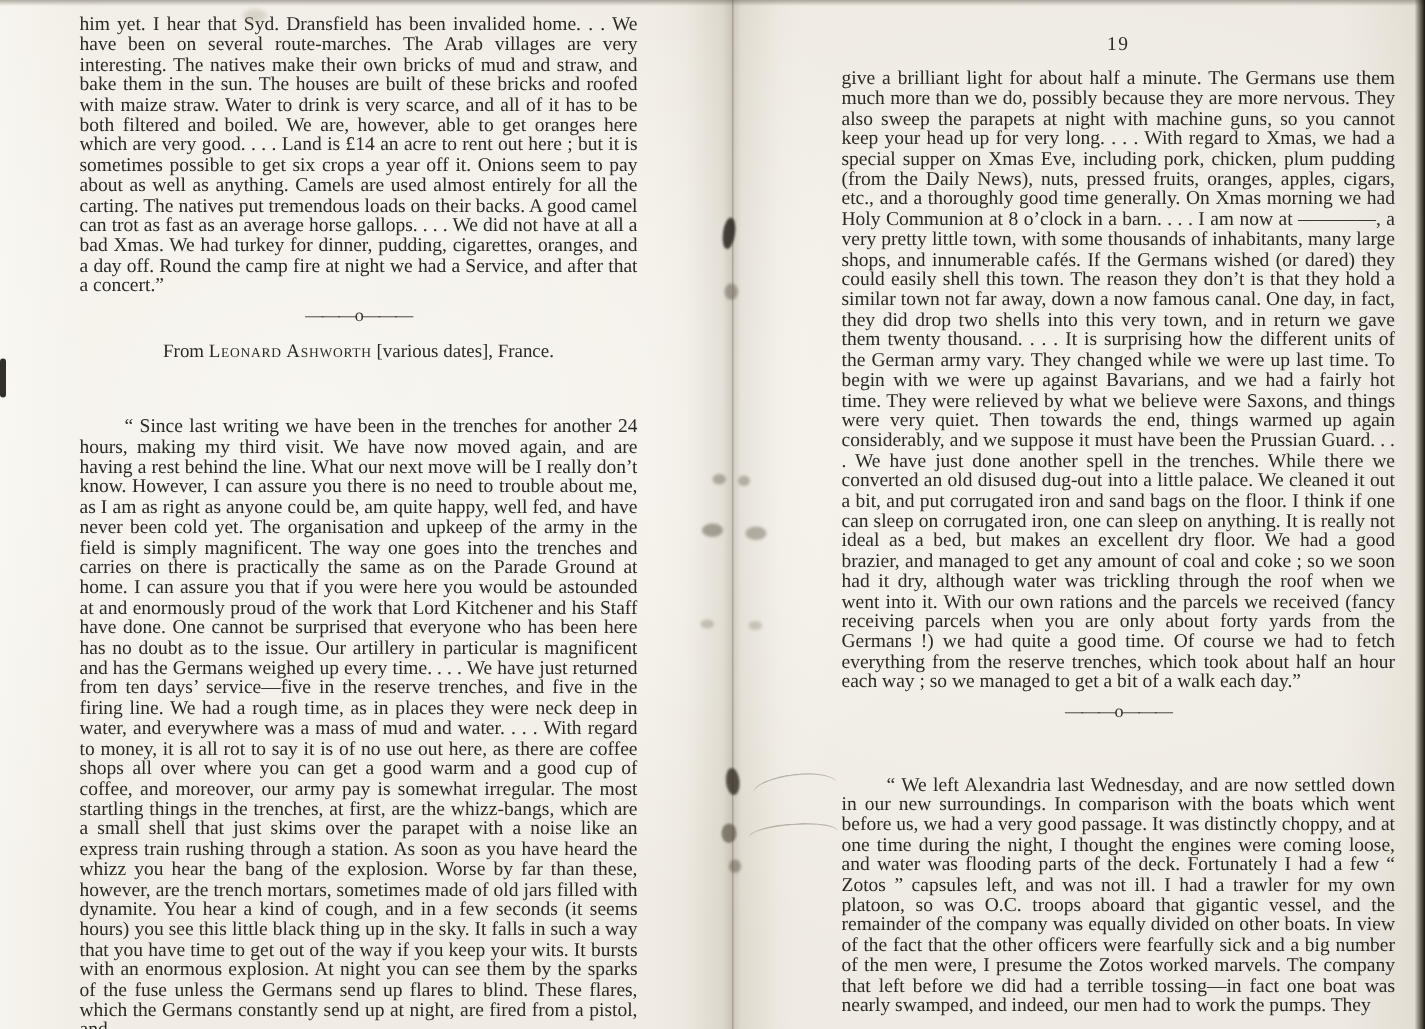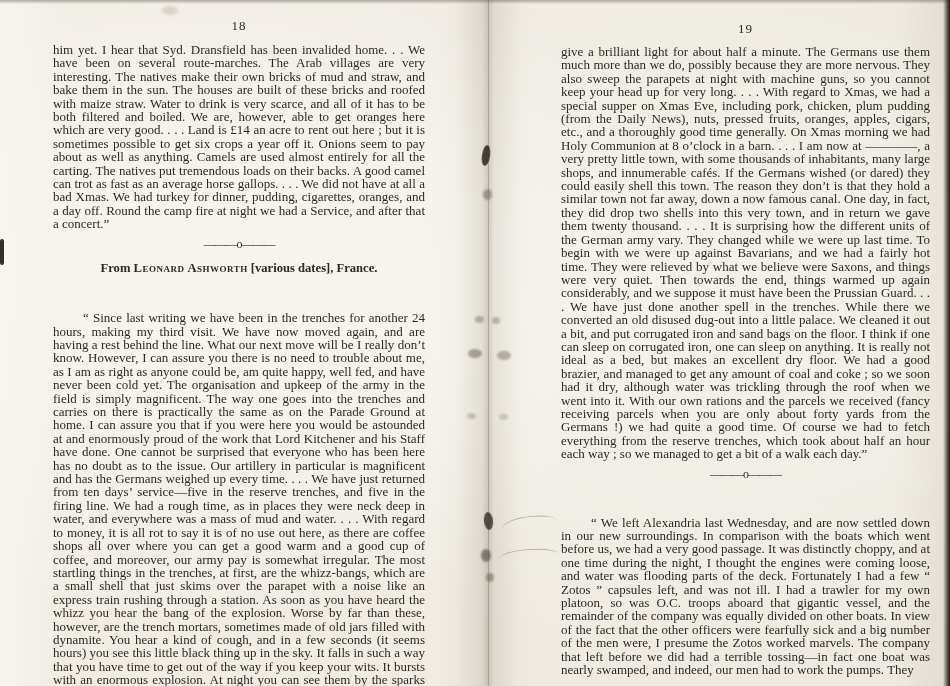--- a/index.html
+++ b/index.html
@@ -46,30 +46,29 @@
   .page-left{left:53px;width:372px;}
   .page-right{left:561px;width:369px;}
   .pageno{text-align:center;font-size:13px;letter-spacing:1px;}
   .page-left .pageno{margin-top:18px;}
   .page-right .pageno{margin-top:21px;}
   .para{font-size:13px;line-height:13.4px;text-align:justify;margin:0;}
   .page-left .para.first{margin-top:9px;}
   .page-right .para.first{margin-top:8px;}
   .para.indent{text-indent:30px;margin-top:36px;}
   .divider{text-align:center;font-size:12px;line-height:12px;margin:7px 0 12px 0;letter-spacing:-1px;color:#35322c;}
-  .heading{text-align:center;font-size:12.6px;line-height:13.5px;margin:0 0 3px 0;font-weight:bold;}
+  .heading{text-align:center;font-size:12.6px;line-height:13.5px;margin:0 0 3px 0;}
   .heading .sc{font-variant:small-caps;letter-spacing:0.5px;}
 </style>
 </head>
 <body>
 
 <div id="spread">
 
   <div class="page page-left">
-    <div class="pageno">18</div>
     <p class="para first">him yet.  I hear that Syd. Dransfield has been invalided home. . . We have been on several route-marches.  The Arab villages are very interesting.  The natives make their own bricks of mud and straw, and bake them in the sun.  The houses are built of these bricks and roofed with maize straw.  Water to drink is very scarce, and all of it has to be both filtered and boiled.  We are, however, able to get oranges here which are very good. . . .  Land is £14 an acre to rent out here ; but it is sometimes possible to get six crops a year off it.  Onions seem to pay about as well as anything.  Camels are used almost entirely for all the carting.  The natives put tremendous loads on their backs.  A good camel can trot as fast as an average horse gallops. . . .  We did not have at all a bad Xmas.  We had turkey for dinner, pudding, cigarettes, oranges, and a day off.  Round the camp fire at night we had a Service, and after that a concert.”</p>
     <div class="divider">———o———</div>
     <div class="heading"><span>From </span><span class="sc">Leonard Ashworth</span><span> [various dates], France.</span></div>
     <p class="para indent">“ Since last writing we have been in the trenches for another 24 hours, making my third visit.  We have now moved again, and are having a rest behind the line.  What our next move will be I really don’t know.  However, I can assure you there is no need to trouble about me, as I am as right as anyone could be, am quite happy, well fed, and have never been cold yet.  The organisation and upkeep of the army in the field is simply magnificent.  The way one goes into the trenches and carries on there is practically the same as on the Parade Ground at home.  I can assure you that if you were here you would be astounded at and enormously proud of the work that Lord Kitchener and his Staff have done.  One cannot be surprised that everyone who has been here has no doubt as to the issue.  Our artillery in particular is magnificent and has the Germans weighed up every time. . . .  We have just returned from ten days’ service—five in the reserve trenches, and five in the firing line.  We had a rough time, as in places they were neck deep in water, and everywhere was a mass of mud and water. . . .  With regard to money, it is all rot to say it is of no use out here, as there are coffee shops all over where you can get a good warm and a good cup of coffee, and moreover, our army pay is somewhat irregular.  The most startling things in the trenches, at first, are the whizz-bangs, which are a small shell that just skims over the parapet with a noise like an express train rushing through a station.  As soon as you have heard the whizz you hear the bang of the explosion.  Worse by far than these, however, are the trench mortars, sometimes made of old jars filled with dynamite.  You hear a kind of cough, and in a few seconds (it seems hours) you see this little black thing up in the sky.  It falls in such a way that you have time to get out of the way if you keep your wits.  It bursts with an enormous explosion.  At night you can see them by the sparks of the fuse unless the Germans send up flares to blind.  These flares, which the Germans constantly send up at night, are fired from a pistol, and</p>
   </div>
 
   <div class="page page-right">
     <div class="pageno">19</div>
     <p class="para first">give a brilliant light for about half a minute.  The Germans use them much more than we do, possibly because they are more nervous.  They also sweep the parapets at night with machine guns, so you cannot keep your head up for very long. . . .  With regard to Xmas, we had a special supper on Xmas Eve, including pork, chicken, plum pudding (from the Daily News), nuts, pressed fruits, oranges, apples, cigars, etc., and a thoroughly good time generally.  On Xmas morning we had Holy Communion at 8 o’clock in a barn. . . .  I am now at ————, a very pretty little town, with some thousands of inhabitants, many large shops, and innumerable cafés.  If the Germans wished (or dared) they could easily shell this town.  The reason they don’t is that they hold a similar town not far away, down a now famous canal.  One day, in fact, they did drop two shells into this very town, and in return we gave them twenty thousand. . . .  It is surprising how the different units of the German army vary.  They changed while we were up last time.  To begin with we were up against Bavarians, and we had a fairly hot time.  They were relieved by what we believe were Saxons, and things were very quiet.  Then towards the end, things warmed up again considerably, and we suppose it must have been the Prussian Guard. . . .  We have just done another spell in the trenches.  While there we converted an old disused dug-out into a little palace.  We cleaned it out a bit, and put corrugated iron and sand bags on the floor.  I think if one can sleep on corrugated iron, one can sleep on anything.  It is really not ideal as a bed, but makes an excellent dry floor.  We had a good brazier, and managed to get any amount of coal and coke ; so we soon had it dry, although water was trickling through the roof when we went into it.  With our own rations and the parcels we received (fancy receiving parcels when you are only about forty yards from the Germans !) we had quite a good time.  Of course we had to fetch everything from the reserve trenches, which took about half an hour each way ; so we managed to get a bit of a walk each day.”</p>
     <div class="divider">———o———</div>

